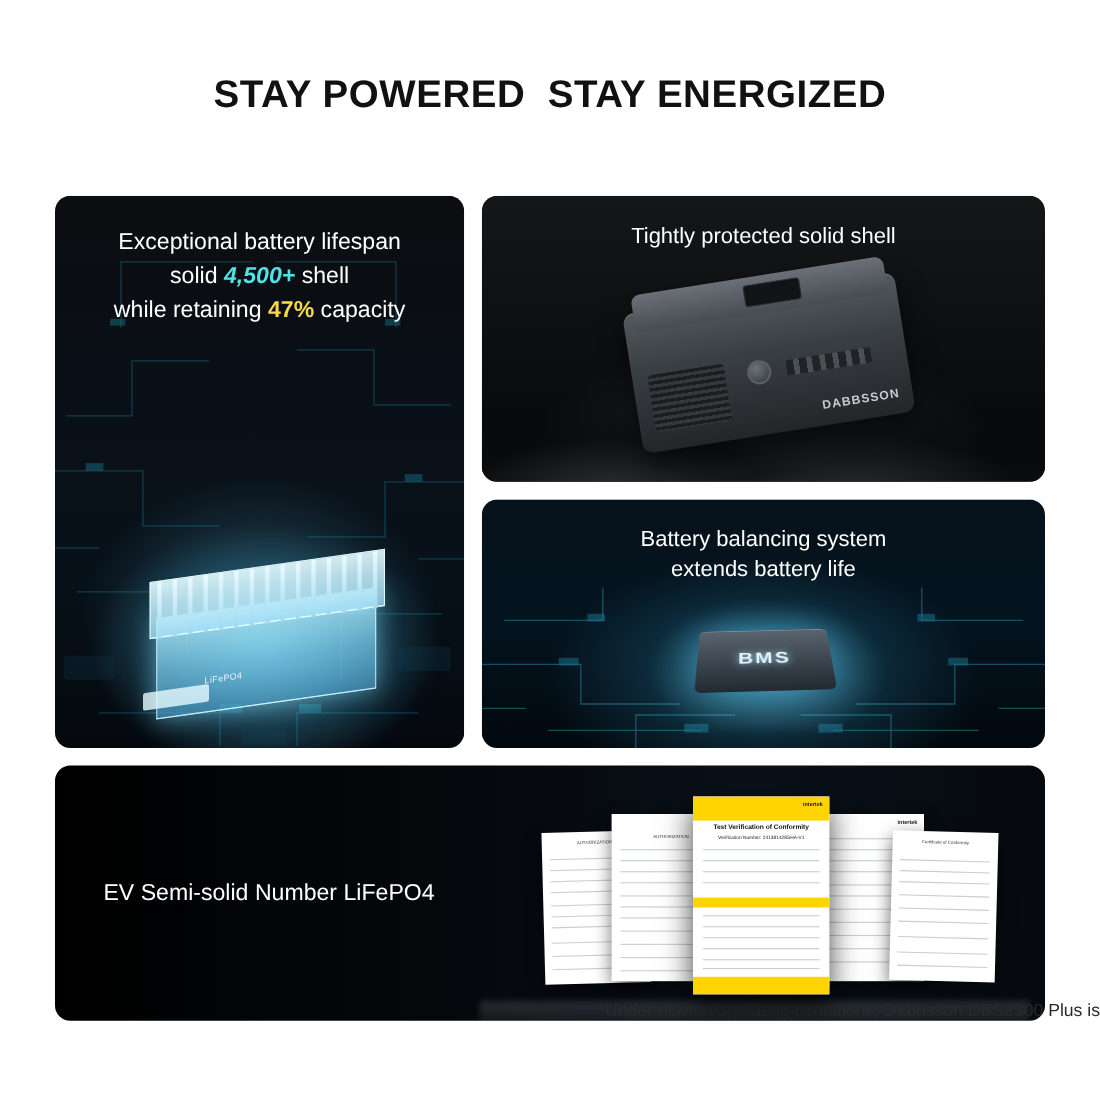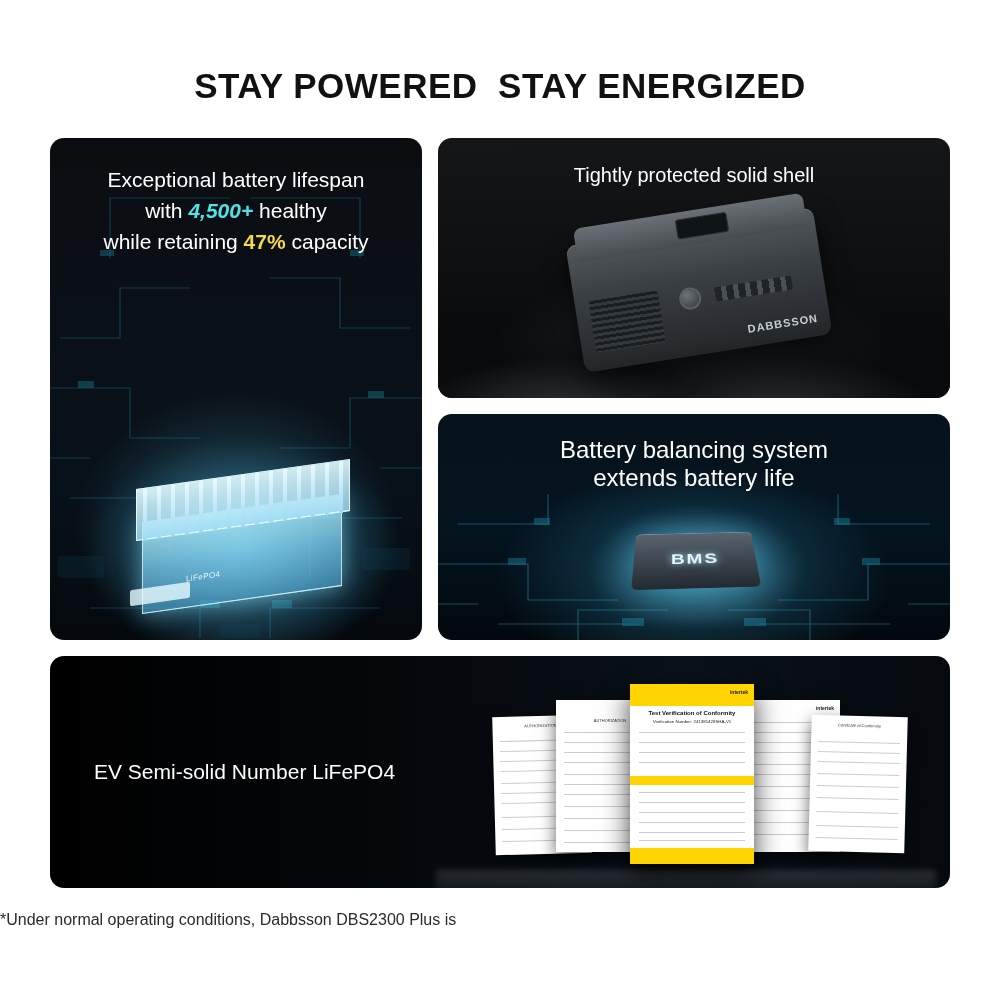--- a/index.html
+++ b/index.html
@@ -26,20 +26,21 @@
     color: #111111;
     white-space: pre;
   }
 
   
   .card {
     position: absolute;
     border-radius: 14px;
     overflow: hidden;
     background: #0d0f11;
+    margin-top: 40px;
   }
 
   
   #card-lifespan {
     left: 50px; top: 138px; width: 372px; height: 502px;
     background:
       radial-gradient(ellipse 70% 45% at 50% 78%, rgba(110,220,255,0.30) 0%, rgba(10,20,30,0) 62%),
       linear-gradient(180deg, #0b0d10 0%, #0a1018 38%, #071119 70%, #05090e 100%);
   }
   #card-lifespan .ctext {
@@ -157,21 +158,21 @@
 
   
   #card-bms {
     left: 438px; top: 414px; width: 512px; height: 226px;
     background:
       radial-gradient(ellipse 55% 70% at 50% 72%, rgba(60,180,230,0.35) 0%, rgba(0,0,0,0) 70%),
       linear-gradient(180deg, #06121b 0%, #04141f 50%, #02080d 100%);
   }
   #card-bms .ctext {
     position: absolute; top: 22px; left: 0; width: 100%;
-    text-align: center; color: #ffffff; font-size: 24px; line-height: 28px;
+    text-align: center; color: #ffffff; font-size: 20px; line-height: 28px;
   }
   .chip {
     position: absolute; left: 196px; top: 108px; width: 122px; height: 74px;
     transform: perspective(400px) rotateX(42deg) rotate(-2deg);
     background: linear-gradient(180deg, #5b6570 0%, #39424b 60%, #222931 100%);
     border-radius: 6px;
     box-shadow: 0 0 40px rgba(90,210,255,0.45), inset 0 1px 0 rgba(255,255,255,0.25);
   }
   .chip .bms {
     position: absolute; inset: 0;
@@ -236,21 +237,21 @@
   }
   .reflect {
     position: absolute; left: 386px; top: 214px; width: 500px; height: 34px;
     background: linear-gradient(180deg, rgba(255,255,255,0.14), rgba(255,255,255,0));
     filter: blur(3px);
   }
 
   
   .footnote {
     position: absolute; left: 0; top: 906px; width: 1000px;
-    text-align: left; color: #2a2a2a;
+    text-align: right; color: #2a2a2a;
     font-size: 16px; line-height: 27px;
   }
 </style>
 </head>
 <body>
 
 <div class="page">
 
   <div class="headline">STAY POWERED  STAY ENERGIZED</div>
 
@@ -283,21 +284,21 @@
       <g fill="#0f2b38" opacity="0.85">
         <rect x="8" y="418" width="46" height="22" rx="3"></rect>
         <rect x="312" y="410" width="48" height="22" rx="3"></rect>
         <rect x="170" y="486" width="40" height="14" rx="2"></rect>
       </g>
     </svg>
 
     <div class="ctext">
       <div>Exceptional battery lifespan</div>
       <div>
-        <span>with </span><span class="hl-cyan">4,500+</span><span> healthy</span>
+        <span>solid </span><span class="hl-cyan">4,500+</span><span> shell</span>
       </div>
       <div>
         <span>while retaining </span><span class="hl-yellow">47%</span><span> capacity</span>
       </div>
     </div>
 
     <div class="batt-wrap">
       <div class="batt-glow"></div>
       <div class="batt-body"></div>
       <div class="batt-top">

